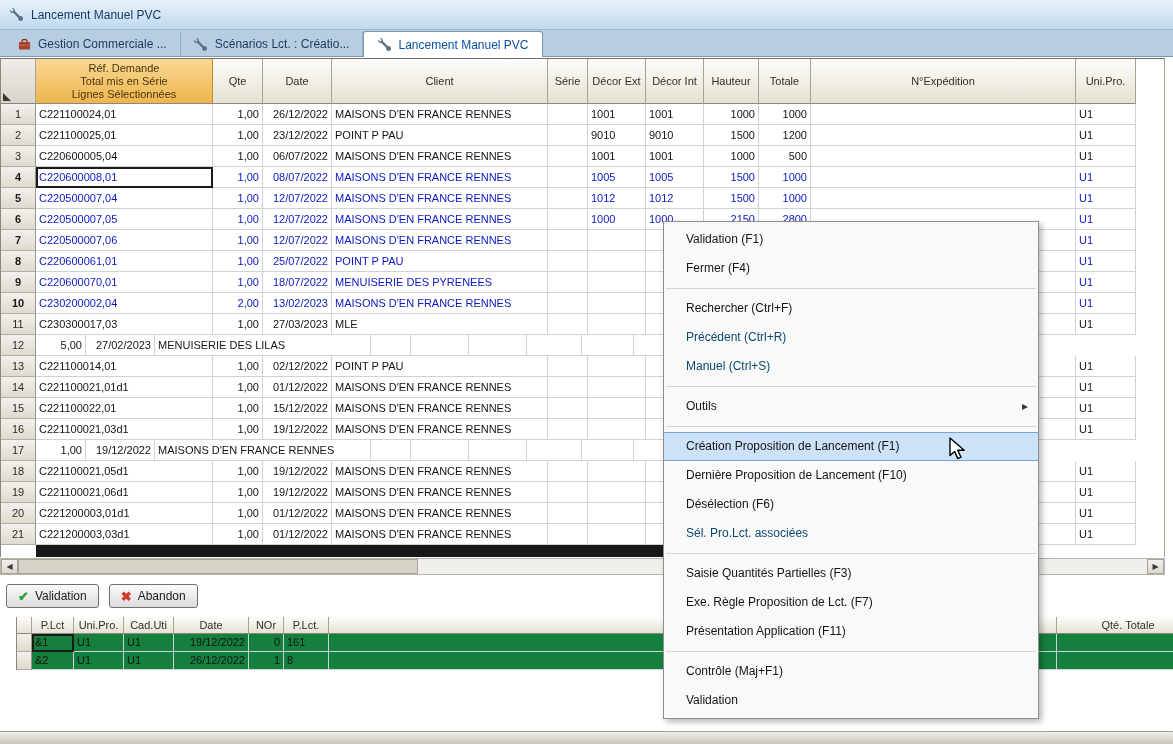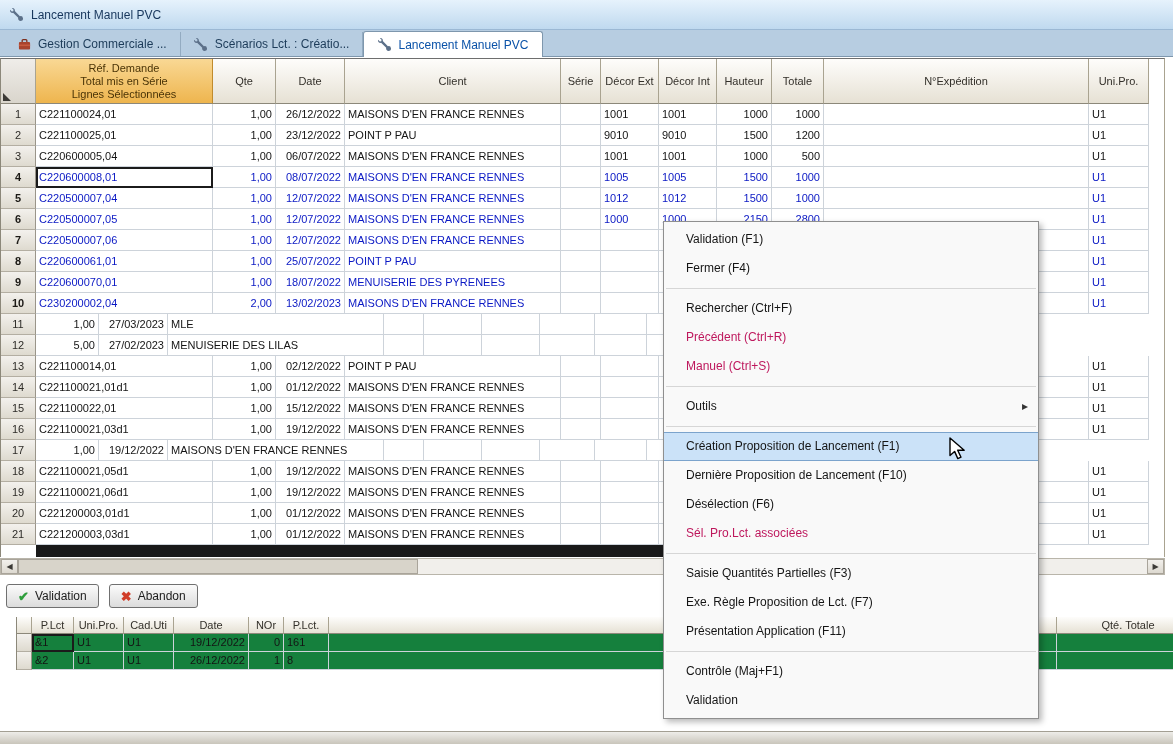--- a/index.html
+++ b/index.html
@@ -24,21 +24,21 @@
   .h.ref{background:linear-gradient(#f9d894,#eeb54e);color:#4a3407;border-right:1px solid #c08b2d}
   .h.corner{background:linear-gradient(#efede9,#d9d5cc)}
   .h.corner:after{content:"";position:absolute;left:2px;bottom:2px;border-left:8px solid #3c3a36;border-top:8px solid transparent}
   .grow{display:flex;height:21px;background:#fff}
   .cell{border-right:1px solid #cdd3da;border-bottom:1px solid #cdd3da;padding:0 3px;line-height:20px;white-space:nowrap;overflow:hidden}
   .nc{background:linear-gradient(#f3f1ed,#dedacf);border-right:1px solid #9a958a;border-bottom:1px solid #b3aea2;text-align:center;color:#2e2c28}
   .grow.sel .cell{color:#0a18c4}
   .grow.sel .nc{font-weight:bold;color:#1c1a16}
   .ar{text-align:right}
   .focus-cell{outline:2px solid #1b1b1b;outline-offset:-2px}
-  .w0{width:35px;flex:none}.w1{width:177px;flex:none}.w2{width:63px;flex:none}.w3{width:69px;flex:none}
+  .w0{width:35px;flex:none}.w1{width:177px;flex:none}.w2{width:50px;flex:none}.w3{width:69px;flex:none}
   .w4{width:216px;flex:none}.w5{width:40px;flex:none}.w6{width:58px;flex:none}.w7{width:58px;flex:none}
   .w8{width:55px;flex:none}.w9{width:52px;flex:none}.w10{width:265px;flex:none}.w11{width:60px;flex:none}
   .band{position:absolute;left:35px;top:486px;width:628px;height:13px;background:#191919}
 
   
   .hscroll{position:absolute;left:0;top:558px;width:1165px;height:17px;background:#f1efeb;border:1px solid #b9b5aa}
   .sbtn{position:absolute;top:0;width:17px;height:15px;background:linear-gradient(#f2f0ec,#ddd9d0);border:1px solid #a9a49a;font-size:8px;line-height:14px;text-align:center;color:#3c3a36}
   .sbtn.left{left:0}.sbtn.right{right:0}
   .sthumb{position:absolute;left:17px;top:0;width:400px;height:15px;background:#d8d4ca;border:1px solid #a9a49a}
 
@@ -56,21 +56,21 @@
   .bind{background:linear-gradient(#f3f1ed,#dedacf);border-right:1px solid #9a958a;border-bottom:1px solid #b3aea2}
   .bw0{width:15px;flex:none}.bw1{width:42px;flex:none}.bw2{width:50px;flex:none}.bw3{width:50px;flex:none}
   .bw4{width:75px;flex:none}.bw5{width:35px;flex:none}.bw6{width:45px;flex:none}.bw7{width:728px;flex:none}.bw8{width:143px;flex:none}
 
   
   .statusstrip{position:absolute;left:0;top:731px;width:1173px;height:13px;background:linear-gradient(#eeede9,#c9c5bb);border-top:1px solid #a39f93}
 
   
   .ctxmenu{position:absolute;left:663px;top:221px;width:376px;height:498px;background:#f9f9f9;border:1px solid #8f8f8f;box-shadow:3px 3px 6px rgba(0,0,0,.28);padding-top:3px;font-size:12px;color:#151515;z-index:50}
   .mi{height:29px;line-height:29px;padding-left:22px;position:relative;white-space:nowrap}
-  .mi.dis{color:#be185d}
+  .mi.dis{color:#0c4a6e}
   .mi.hl{background:#cbe2f8;border-top:1px solid #7ba3cc;border-bottom:1px solid #7ba3cc;line-height:27px}
   .sub{position:absolute;right:10px;top:0;font-size:12px;color:#333}
   .msep{height:11px;position:relative}
   .msep:after{content:"";position:absolute;left:2px;right:2px;top:5px;border-top:1px solid #d6d6d6}
 
   .cursor{position:absolute;left:948px;top:437px;z-index:60}
 </style>
 </head>
 <body>
 
@@ -267,20 +267,21 @@
           <div class="cell w5"></div>
           <div class="cell w6"></div>
           <div class="cell w7"></div>
           <div class="cell w8 ar"></div>
           <div class="cell w9 ar"></div>
           <div class="cell w10 ar"></div>
           <div class="cell w11">U1</div>
         </div>
         <div class="grow">
           <div class="cell nc w0">11</div>
+          <div class="cell w1">C230300017,03</div>
           <div class="cell w2 ar">1,00</div>
           <div class="cell w3 ar">27/03/2023</div>
           <div class="cell w4">MLE</div>
           <div class="cell w5"></div>
           <div class="cell w6"></div>
           <div class="cell w7"></div>
           <div class="cell w8 ar"></div>
           <div class="cell w9 ar"></div>
           <div class="cell w10 ar"></div>
           <div class="cell w11">U1</div>

